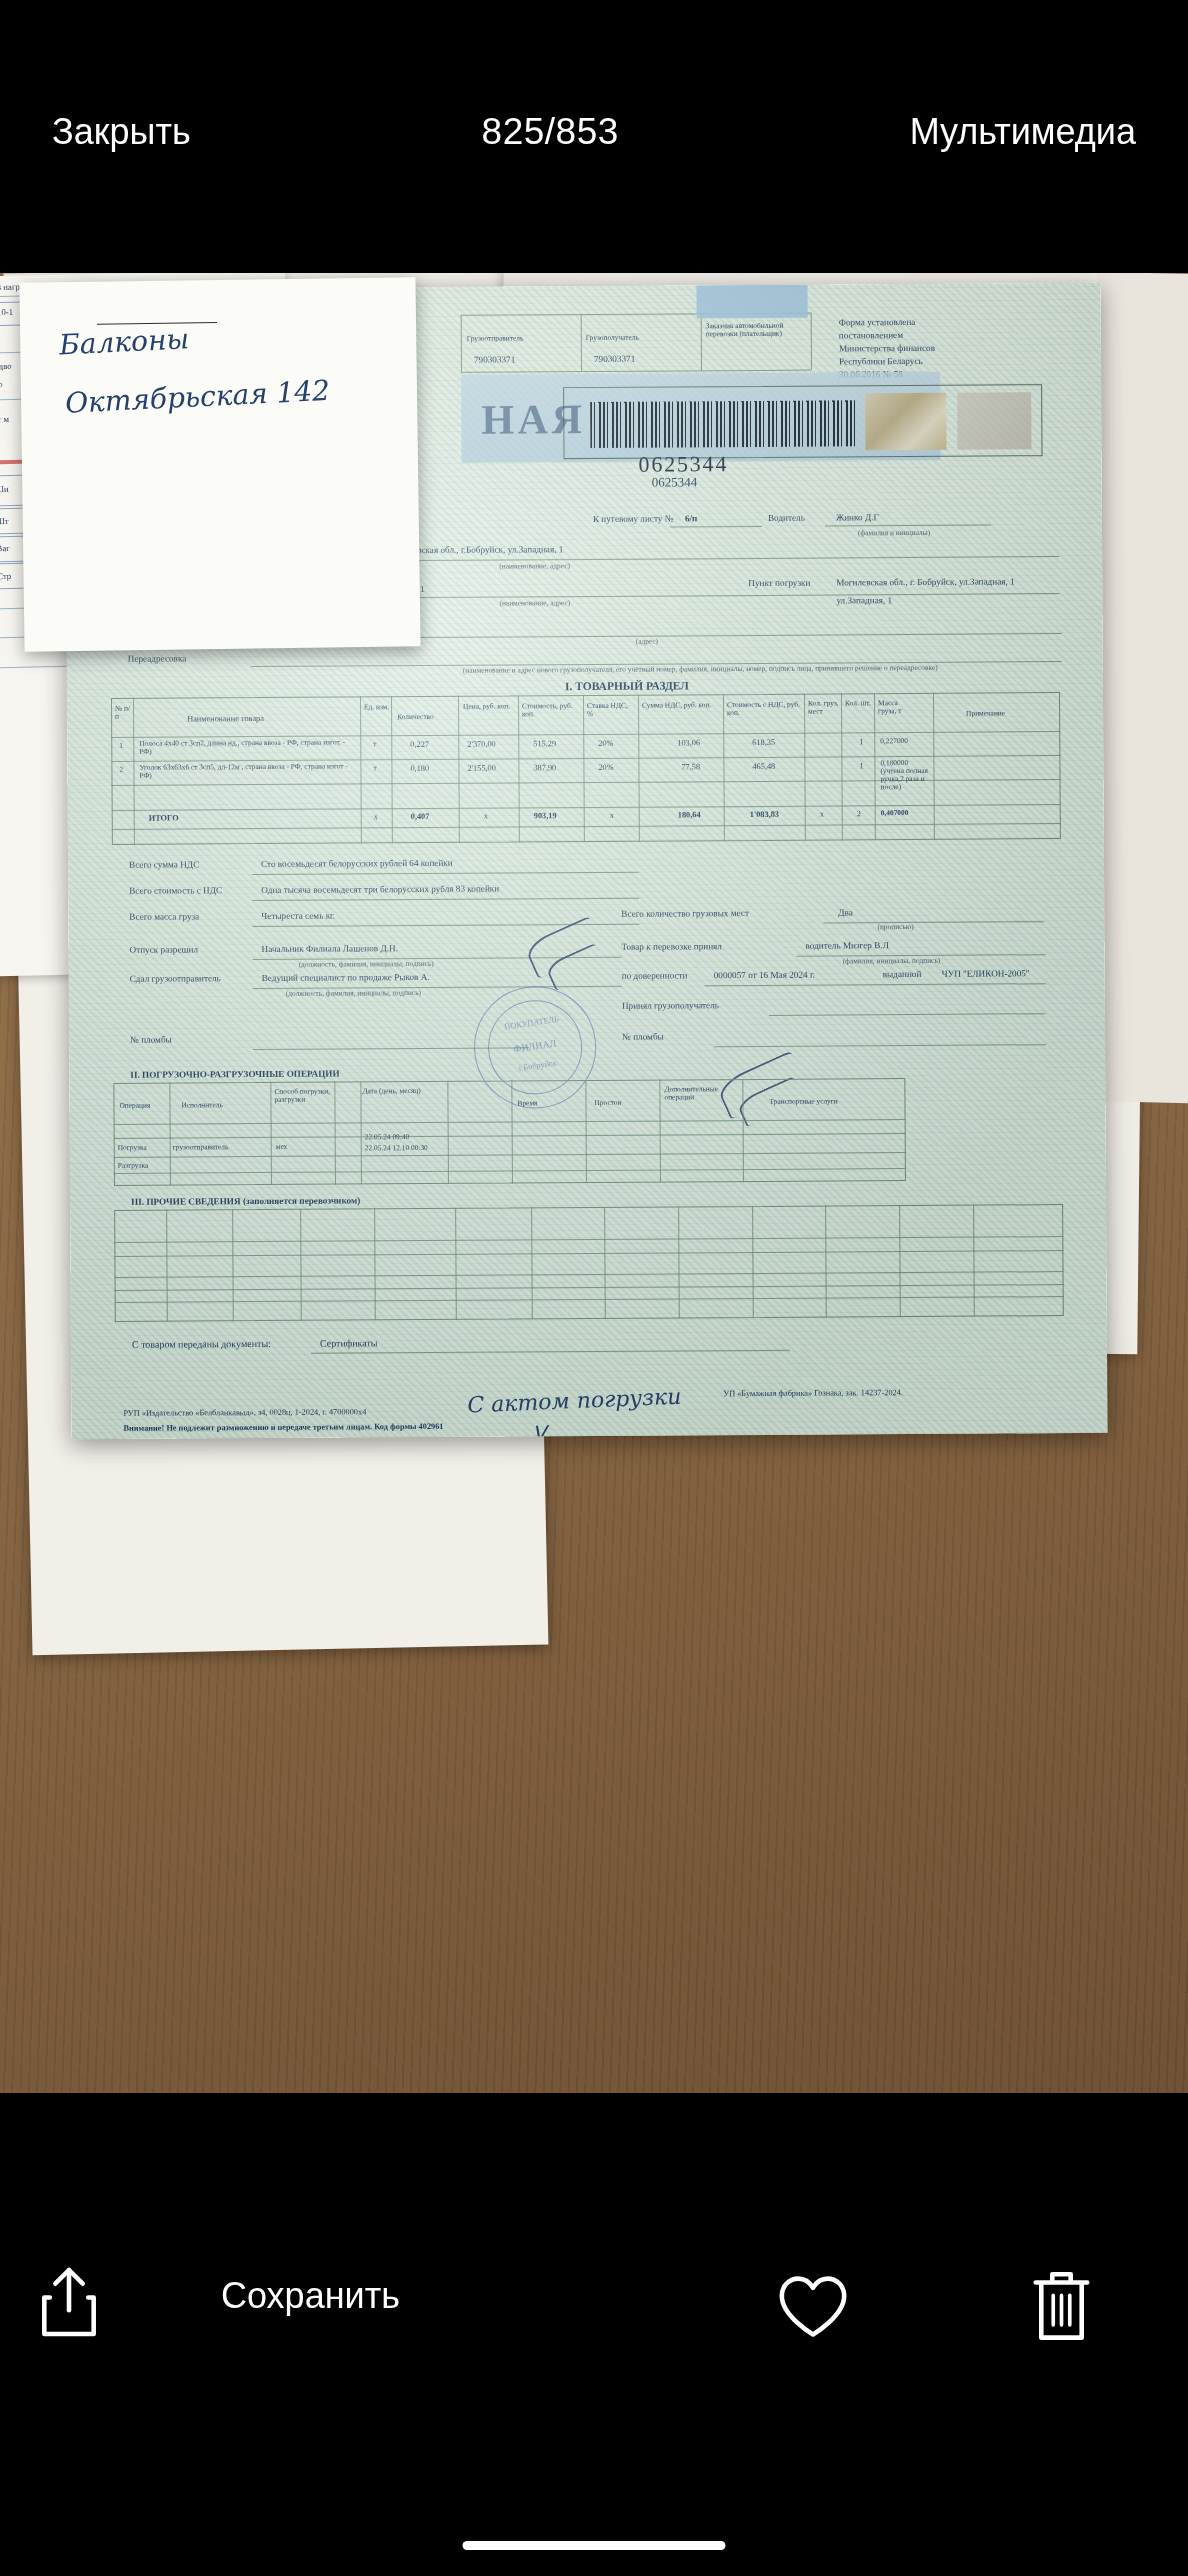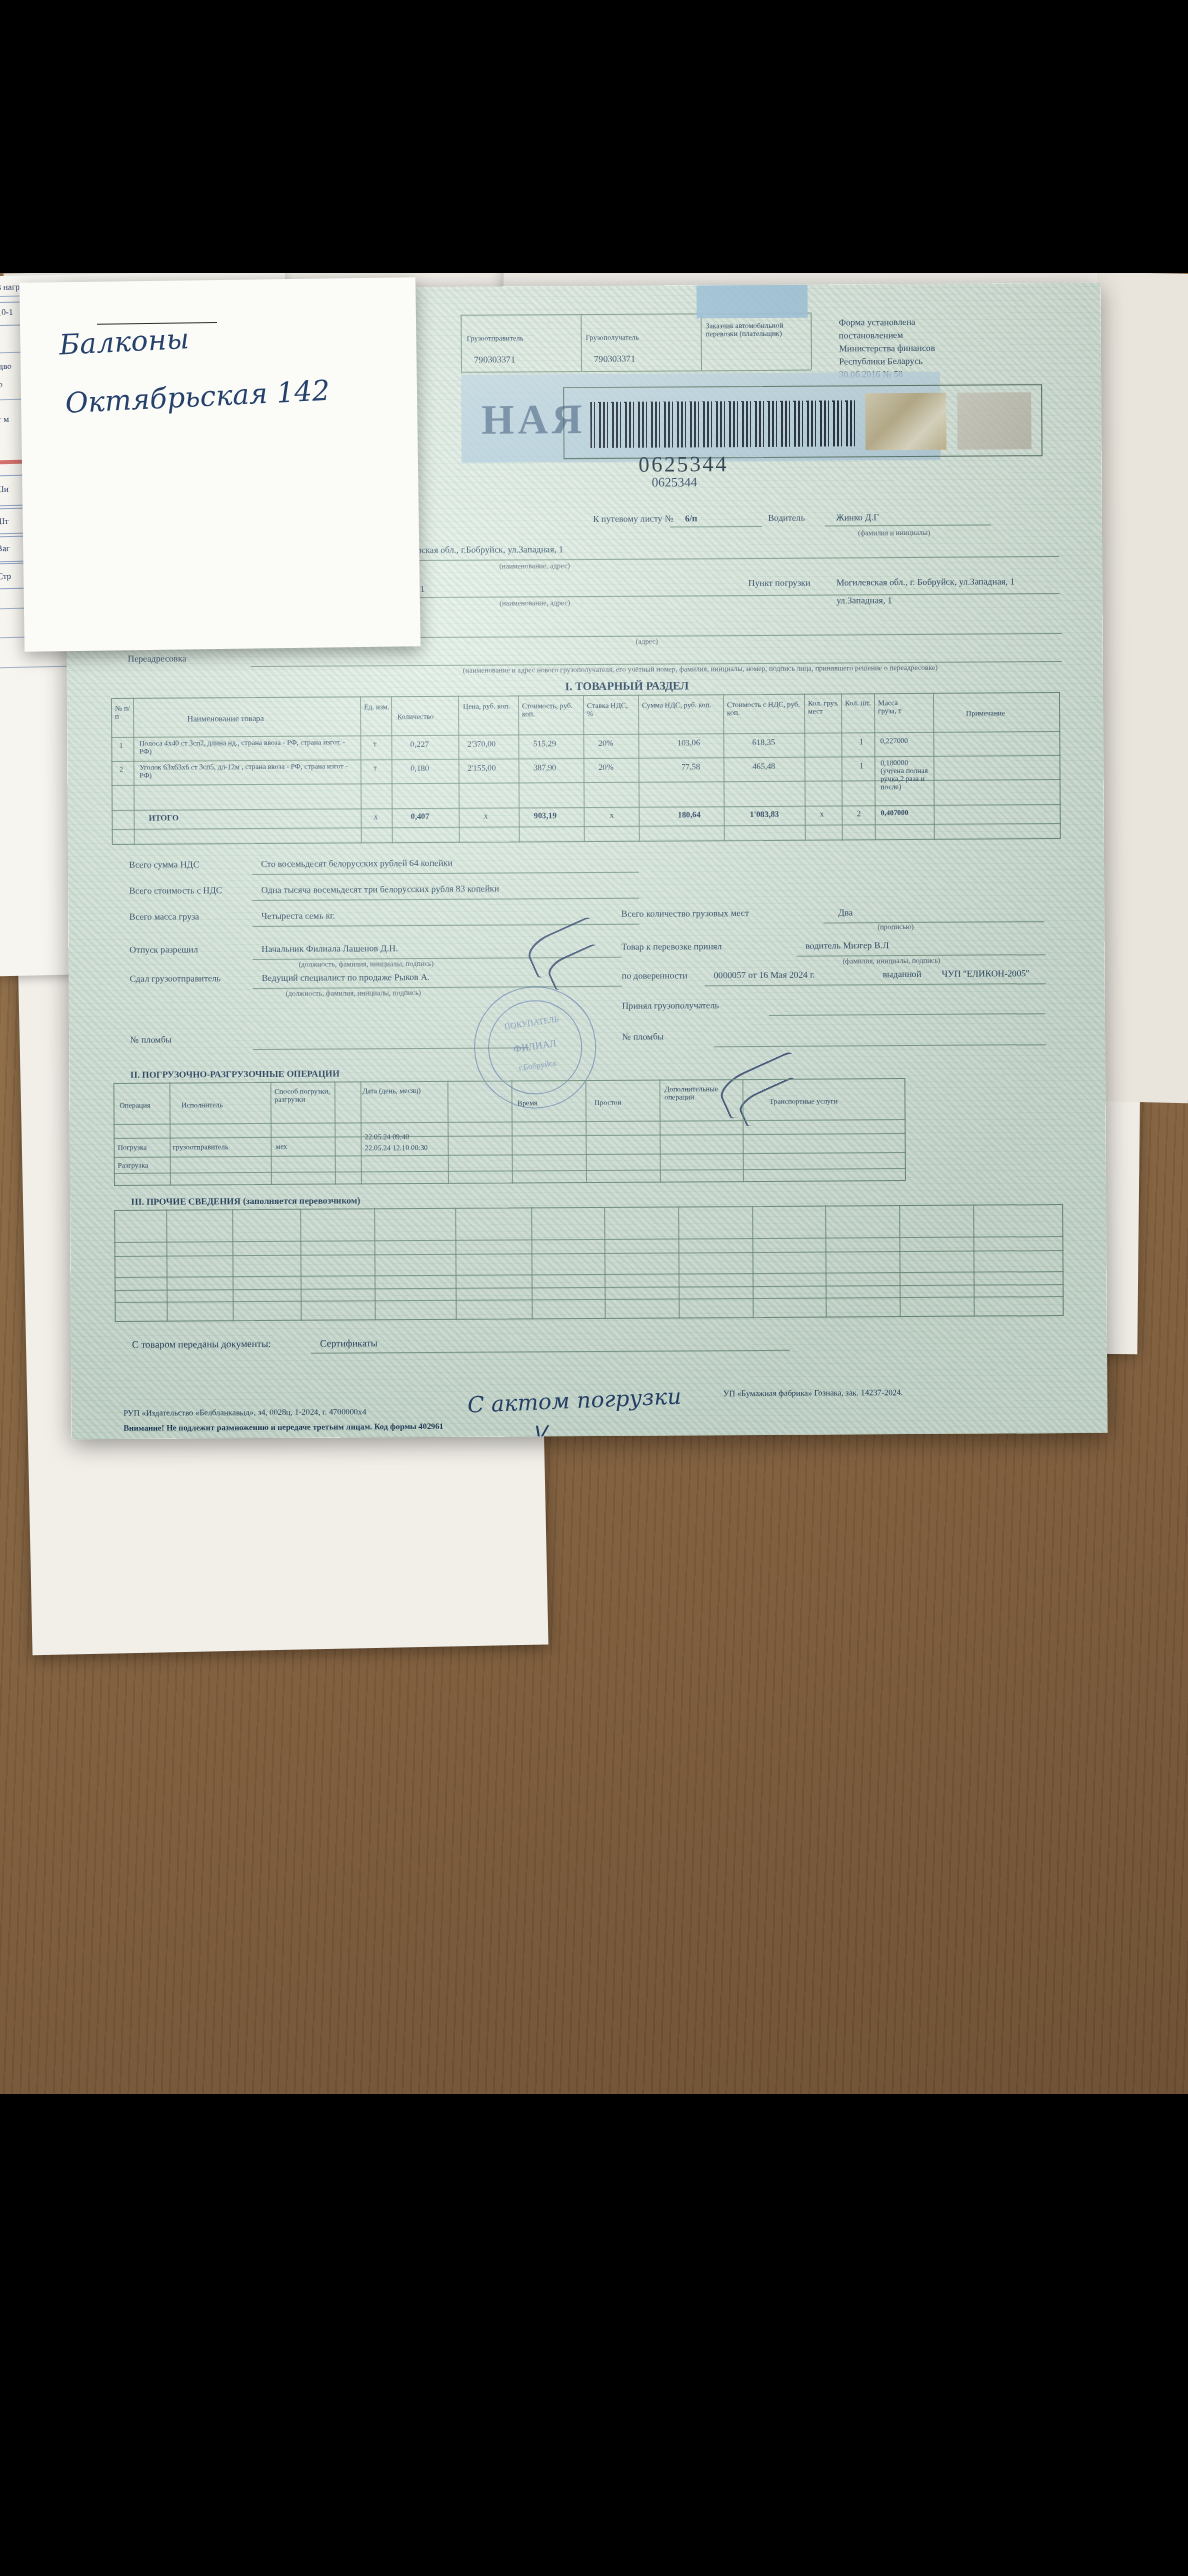--- a/index.html
+++ b/index.html
@@ -241,20 +241,27 @@
     bottom: 26px; width: 263px; height: 9.2px; border-radius: 4.6px;
     background: #ffffff;
   }
   svg { display: block; }
 </style>
 </head>
 <body>
 
 <div class="screen">
 
+  <div class="topbar">
+    <div class="topbar-row">
+      <button class="tb-btn">Закрыть</button>
+      <div class="tb-counter">825/853</div>
+      <button class="tb-btn">Мультимедиа</button>
+    </div>
+  </div>
 
   <div class="photo">
     <div class="desk"></div>
 
     <div class="sheet-back-1"></div>
     <div class="sheet-back-2"></div>
     <div class="sheet-back-3"></div>
 
     <div class="left-form">
       <div class="lf-txt" style="left:9.2px; top:5.5px;">с 3 нагрев</div>
@@ -533,15 +540,44 @@
       <div class="t s9 b" style="left:52px; top:1135px;">Внимание! Не подлежит размножению и передаче третьим лицам. Код формы 402961</div>
     </div>
 
     <div class="note">
       <div class="note-line"></div>
       <div class="hand" style="left:39px; top:44px; font-size:28px;">Балконы</div>
       <div class="hand" style="left:44px; top:100px; font-size:28px;">Октябрьская  142</div>
     </div>
   </div>
 
+  <div class="bottombar">
+
+    <div class="bb-share">
+      <svg width="64" height="76" viewBox="0 0 70 82">
+        <path d="M35 6 L35 50" stroke="#fff" stroke-width="5" fill="none" stroke-linecap="round"></path>
+        <path d="M20 21 L35 6 L50 21" stroke="#fff" stroke-width="5" fill="none" stroke-linecap="round" stroke-linejoin="round"></path>
+        <path d="M14 36 L8 36 L8 76 L62 76 L62 36 L56 36" stroke="#fff" stroke-width="5" fill="none" stroke-linecap="round" stroke-linejoin="round"></path>
+      </svg>
+    </div>
+
+    <button class="bb-save">Сохранить</button>
+
+    <div class="bb-heart">
+      <svg width="74" height="66" viewBox="0 0 80 72">
+        <path d="M40 66 C40 66 6 46 6 24 C6 12 15 5 24 5 C32 5 37 10 40 15 C43 10 48 5 56 5 C65 5 74 12 74 24 C74 46 40 66 40 66 Z" stroke="#ffffff" stroke-width="5" fill="none" stroke-linejoin="round"></path>
+      </svg>
+    </div>
+
+    <div class="bb-trash">
+      <svg width="63" height="79" viewBox="0 0 68 86">
+        <path d="M6 18 L62 18" stroke="#fff" stroke-width="5" stroke-linecap="round"></path>
+        <path d="M24 18 L24 9 L44 9 L44 18" stroke="#fff" stroke-width="5" fill="none" stroke-linejoin="round"></path>
+        <path d="M12 18 L12 78 L56 78 L56 18" stroke="#fff" stroke-width="5" fill="none" stroke-linejoin="round"></path>
+        <path d="M25 32 L25 64 M34 32 L34 64 M43 32 L43 64" stroke="#fff" stroke-width="4" stroke-linecap="round"></path>
+      </svg>
+    </div>
+
+    <div class="home-ind"></div>
+  </div>
 
 </div>
 
 
 </body></html>

